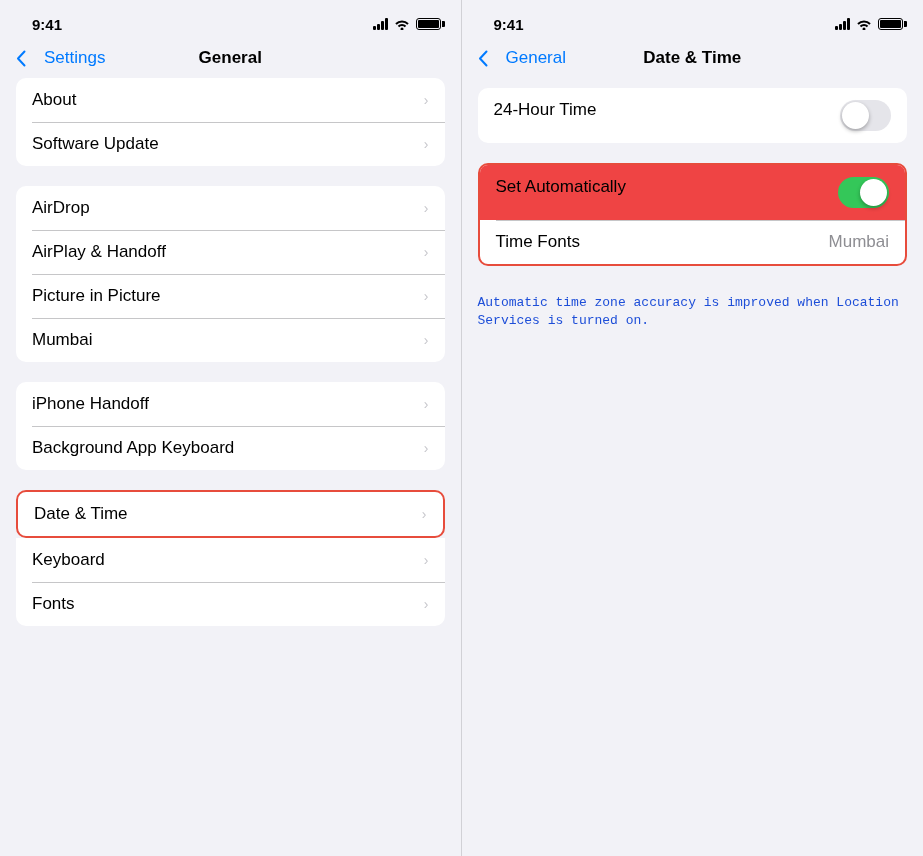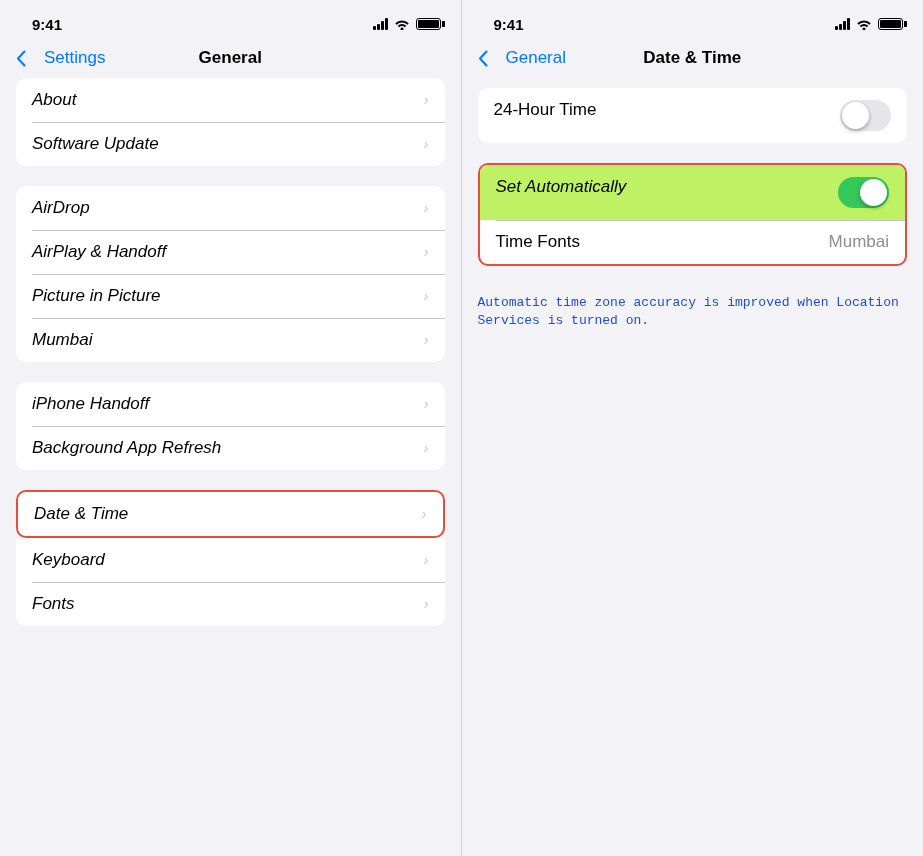--- a/index.html
+++ b/index.html
@@ -112,21 +112,20 @@
       font-size: 17px;
       font-weight: 600;
       color: #000;
     }
 
     
     .settings-scroll {
       flex: 1;
       overflow-y: auto;
       padding: 0 16px;
-      font-style: italic;
     }
     .settings-scroll::-webkit-scrollbar { display: none; }
 
     .settings-group {
       background: #fff;
       border-radius: 10px;
       margin-bottom: 20px;
       overflow: hidden;
     }
 
@@ -305,21 +304,21 @@
         <span class="settings-row-chevron">›</span>
       </div>
     </div>
 
     <div class="settings-group">
       <div class="settings-row">
         <span class="settings-row-label">iPhone Handoff</span>
         <span class="settings-row-chevron">›</span>
       </div>
       <div class="settings-row">
-        <span class="settings-row-label">Background App Refresh</span>
+        <span class="settings-row-label">Background App Keyboard</span>
         <span class="settings-row-chevron">›</span>
       </div>
     </div>
 
     <div style="background:#fff;border-radius:10px;margin-bottom:0;border:2.5px solid #e74c3c;overflow:hidden;">
       <div class="settings-row" style="border:none;">
         <span class="settings-row-label">Date &amp; Time</span>
         <span class="settings-row-chevron">›</span>
       </div>
     </div>
@@ -377,21 +376,21 @@
     <div class="dt-group" style="margin-bottom:20px;">
       <div class="dt-row">
         <span class="dt-row-label">24-Hour Time</span>
         <div class="toggle off">
           <div class="toggle-knob"></div>
         </div>
       </div>
     </div>
 
     <div class="dt-group" style="border: 2.5px solid #e74c3c; margin-bottom:20px;">
-      <div class="dt-row" style="background:#bef264;font-style:italic;">
+      <div class="dt-row" style="background:#ef4444;">
         <span class="dt-row-label">Set Automatically</span>
         <div class="toggle on">
           <div class="toggle-knob"></div>
         </div>
       </div>
       <div class="dt-row">
         <span class="dt-row-label">Time Fonts</span>
         <span class="dt-row-value">Mumbai</span>
       </div>
     </div>

